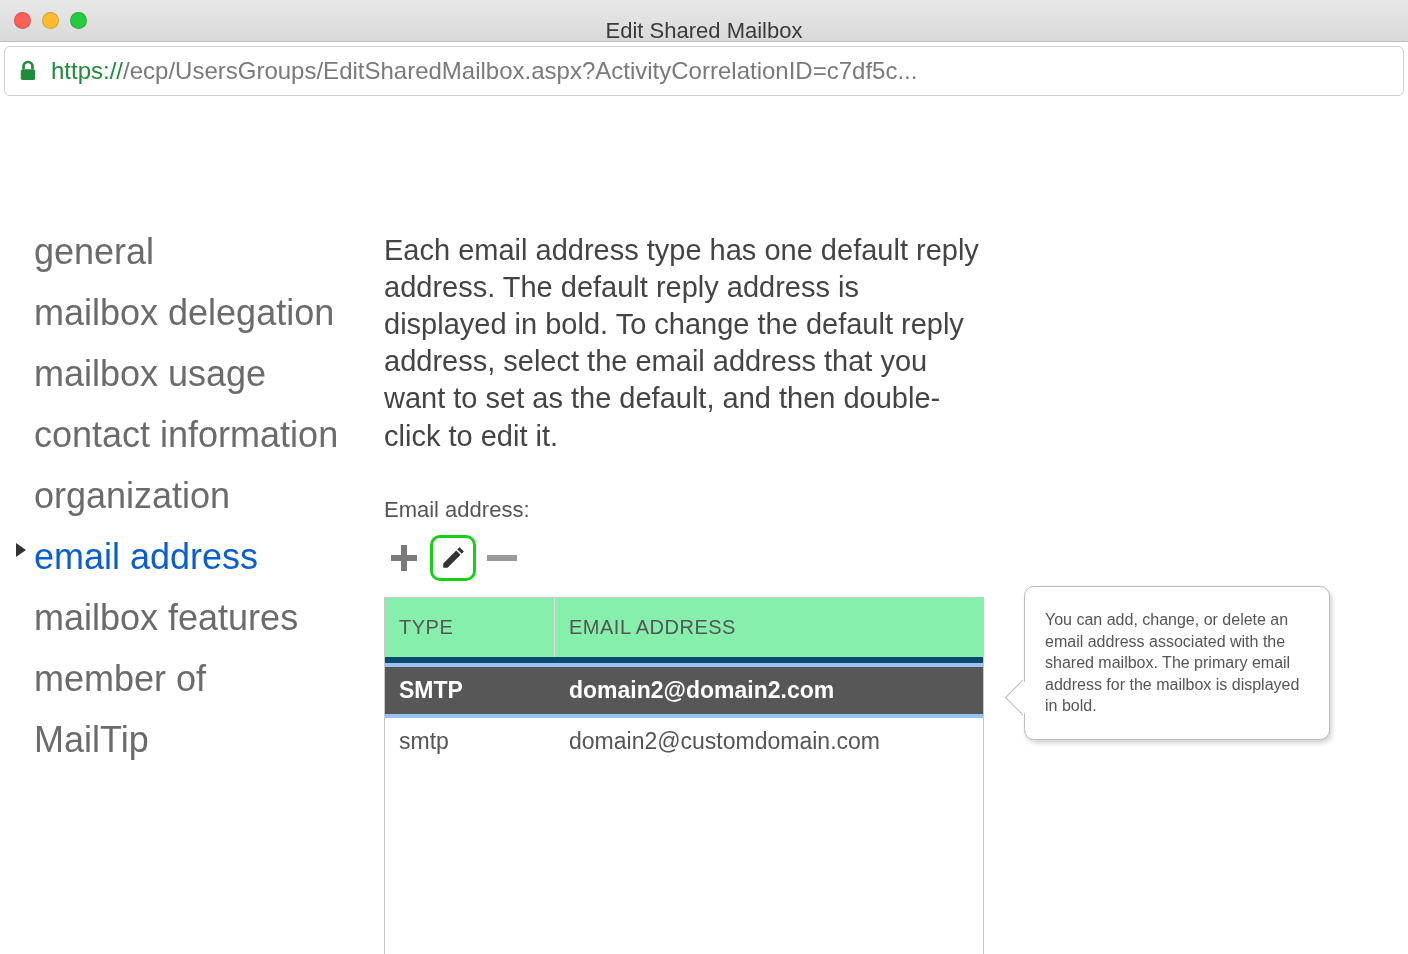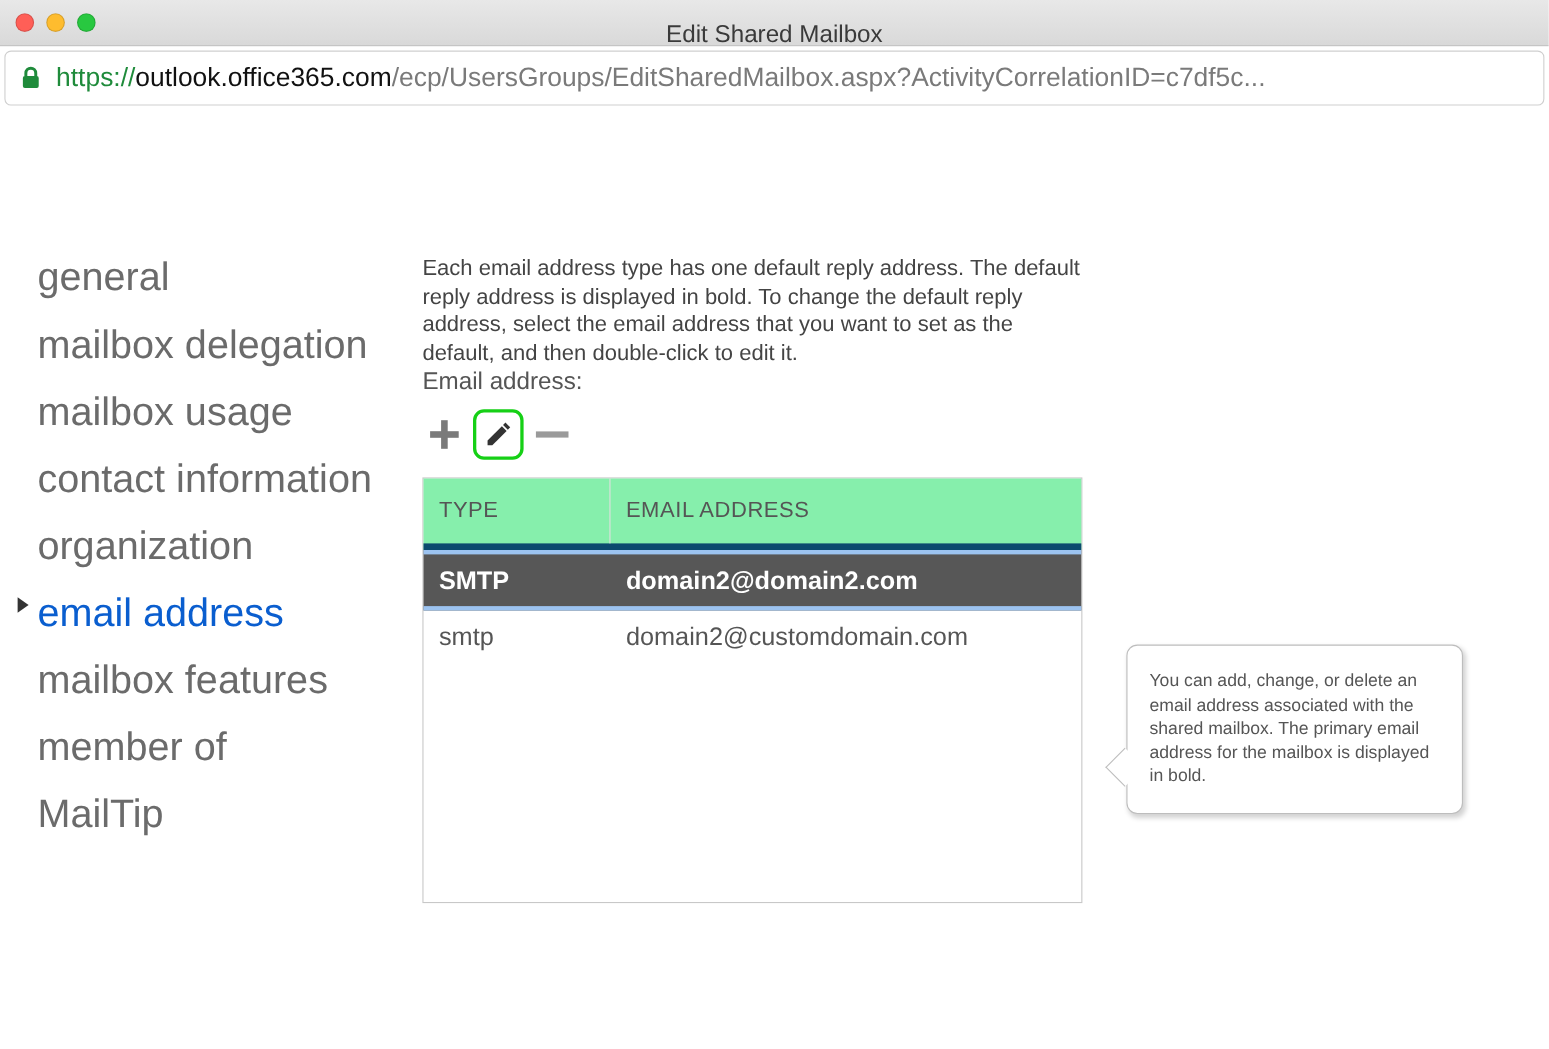--- a/index.html
+++ b/index.html
@@ -93,30 +93,31 @@
       border-bottom: 7px solid transparent;
       border-left: 10px solid #333;
     }
     
     .main {
       margin-left: 20px;
       width: 600px;
       flex: 0 0 auto;
     }
     .desc {
-      font-size: 20px;
+      font-size: 29px;
       font-weight: 300;
       color: #444;
       line-height: 1.28;
       margin-top: 6px;
     }
     .field-label {
       font-size: 22px;
       font-weight: 300;
       color: #555;
+      margin-top: 42px;
     }
     .toolbar {
       display: flex;
       align-items: center;
       gap: 6px;
       margin-top: 12px;
     }
     .tool-btn {
       width: 40px; height: 40px;
       display: flex; align-items: center; justify-content: center;
@@ -214,21 +215,20 @@
   </div>
   <div class="titlebar-title">Edit Shared Mailbox</div>
 </div>
 
 <div class="addressbar">
   <svg class="lock-icon" viewBox="0 0 20 24">
     <rect x="2" y="10" width="16" height="12" rx="2" fill="#1f8b3b"></rect>
     <path d="M5 10 V7 a5 5 0 0 1 10 0 V10" fill="none" stroke="#1f8b3b" stroke-width="3"></path>
   </svg>
   <span class="url-scheme">https://</span>
-    <span class="url-host">outlook.office365.com</span>
     <span class="url-rest">/ecp/UsersGroups/EditSharedMailbox.aspx?ActivityCorrelationID=c7df5c...</span>
 </div>
 
 <div class="content">
 
   <nav class="sidenav">
     <div class="sidenav-item">general</div>
     <div class="sidenav-item">mailbox delegation</div>
     <div class="sidenav-item">mailbox usage</div>
     <div class="sidenav-item">contact information</div>

